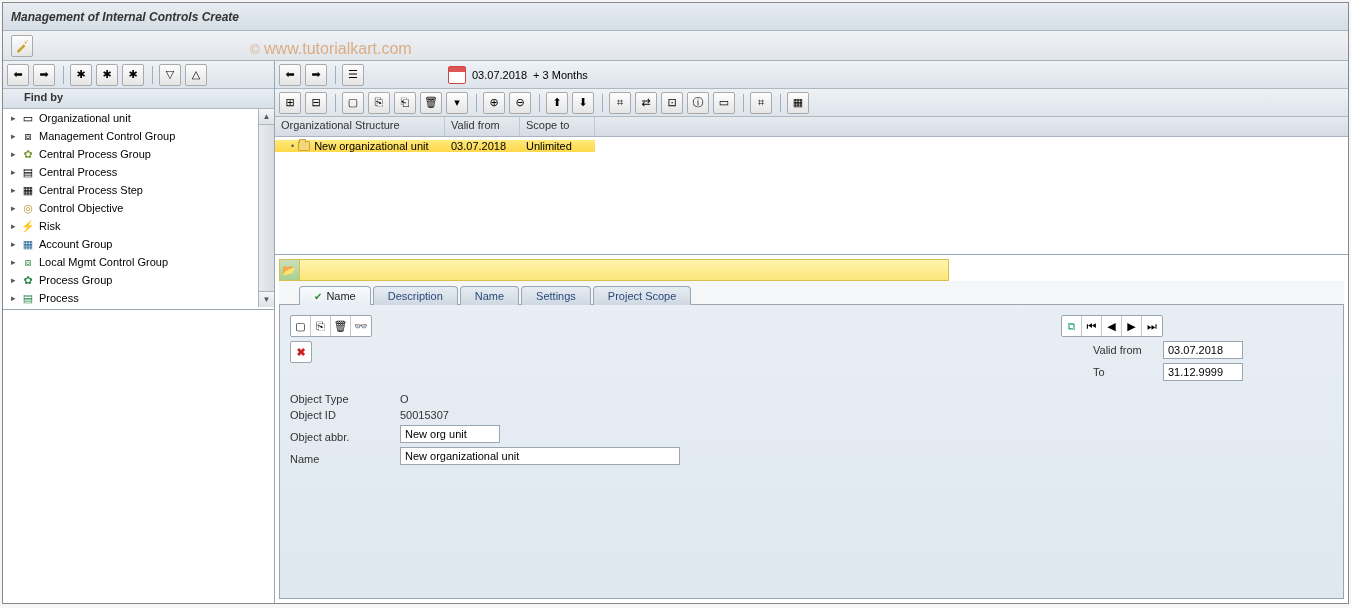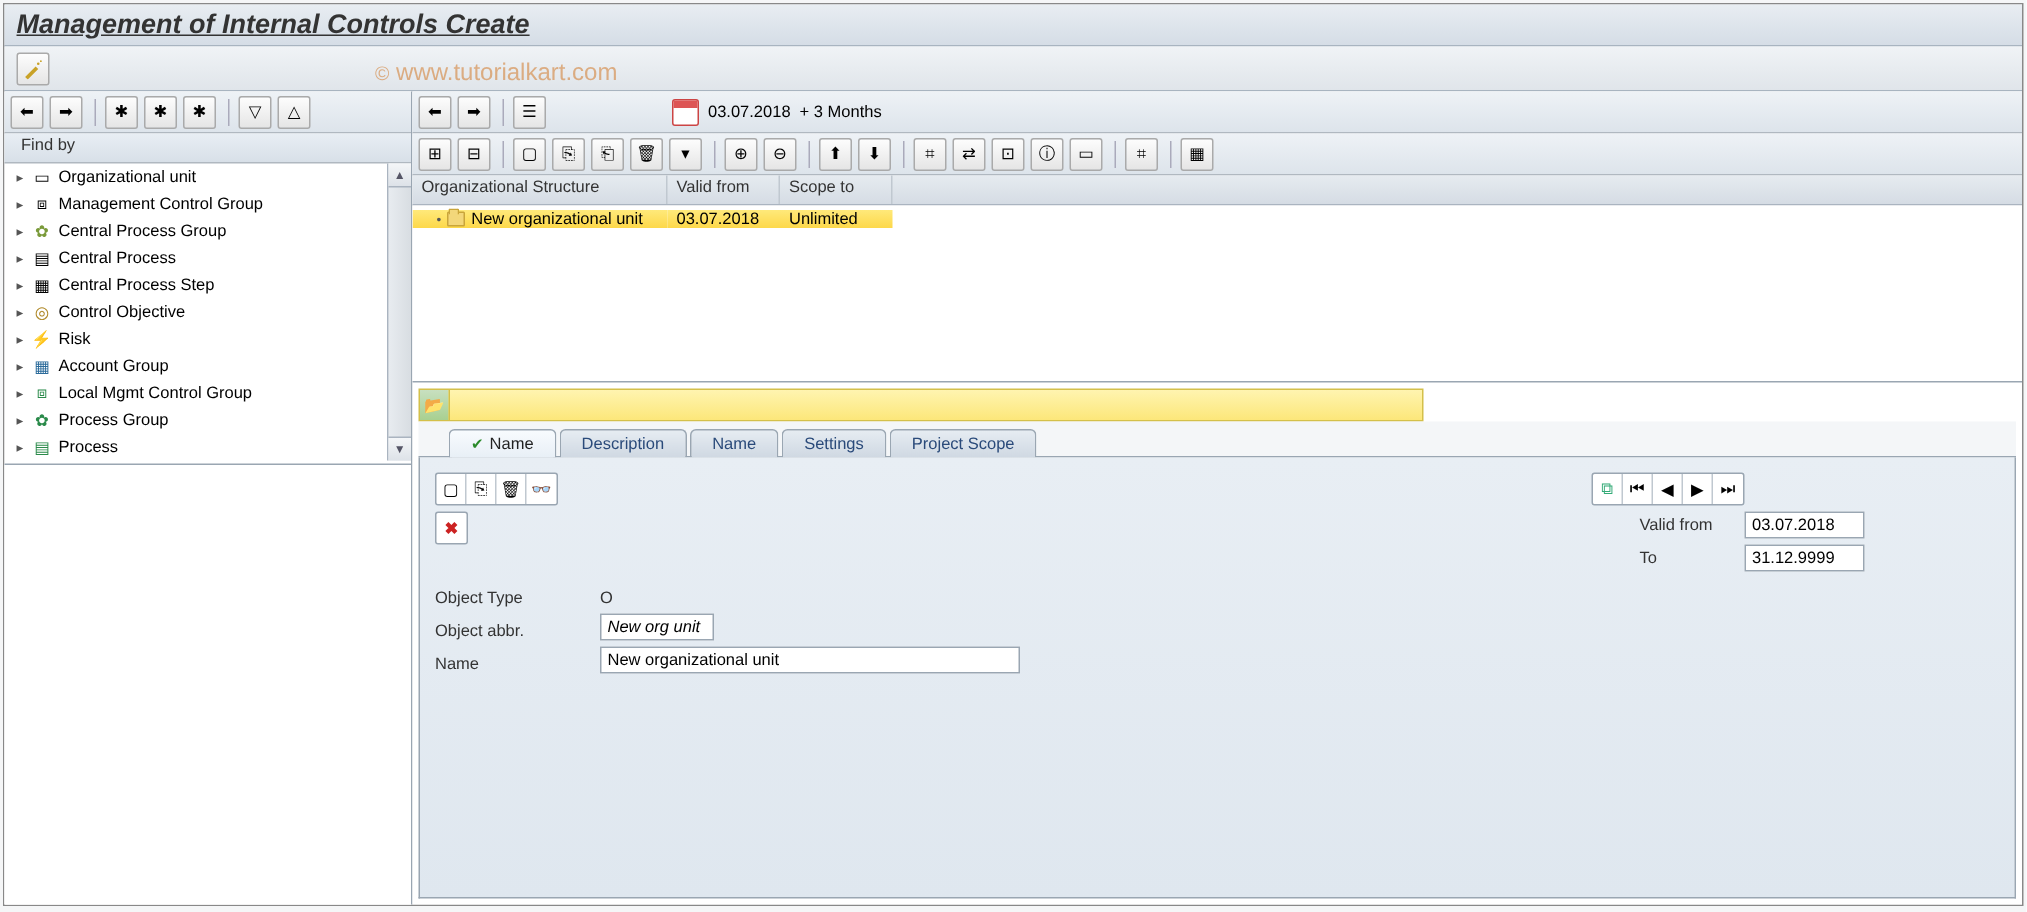--- a/index.html
+++ b/index.html
@@ -1,27 +1,27 @@
 <!DOCTYPE html>
 <html><head>
 <meta charset="utf-8">
 <style>
 * { box-sizing: border-box; margin: 0; padding: 0; }
 body { font-family: Arial, sans-serif; font-size: 11px; background: #f5f6f7; overflow: hidden; width: 1351px; height: 608px; position: relative; }
 .outer-frame { border: 1px solid #888; margin: 2px; height: 602px; background: #fff; }
 .title-bar { background: linear-gradient(to bottom, #e8edf2, #d5dde6); height: 28px; display: flex; align-items: center; padding: 0 8px; border-bottom: 1px solid #a8b4c0; }
-.title-text { font-weight: bold; font-style: italic; font-size: 18px; color: #333; text-decoration: underline; }
+.title-text { font-weight: bold; font-style: italic; font-size: 12px; color: #333; }
 .app-toolbar { background: linear-gradient(to bottom, #f0f3f6, #e0e5ea); height: 30px; display: flex; align-items: center; padding: 0 8px; border-bottom: 1px solid #a8b4c0; }
 .tool-btn { width: 22px; height: 22px; border: 1px solid #aaa; background: linear-gradient(to bottom,#fdfdfd,#e5e5e5); border-radius: 2px; margin-right: 2px; display: inline-flex; align-items: center; justify-content: center; cursor: pointer; }
 .watermark { position: absolute; left: 250px; top: 40px; font-size: 16px; color: rgba(210,120,40,0.55); z-index: 50; pointer-events: none; }
 .watermark .copy { font-size: 13px; }
 .main-split { display: flex; height: calc(100% - 58px); }
 .left-pane { width: 272px; border-right: 1px solid #9aa6b2; background: #fff; display: flex; flex-direction: column; }
 .left-toolbar { background: linear-gradient(to bottom,#eef2f6,#dde4eb); height: 28px; display:flex; align-items:center; padding: 0 4px; border-bottom:1px solid #b0b8c0; gap:2px;}
-.findby-header { background: linear-gradient(to bottom,#e8eef4,#d8e0e8); height: 20px; padding: 2px 11px; border-bottom:1px solid #b0b8c0; color:#333; }
+.findby-header { background: linear-gradient(to bottom,#e8eef4,#d8e0e8); height: 20px; padding: 2px 21px; border-bottom:1px solid #b0b8c0; color:#333;font-weight:bold; }
 .tree-row { display:flex; align-items:center; height:18px; padding-left:8px; cursor:pointer; white-space:nowrap; color:#000; }
 .tree-arrow { width:10px; color:#555; font-size:9px; }
 .tree-icon { width:14px; height:14px; display:inline-flex; align-items:center; justify-content:center; margin-right:4px; font-size:11px; }
 .left-lower { flex:1; border-top:1px solid #9aa6b2; margin-top:2px; background:#fff; }
 .right-pane { flex:1; background:#fff; display:flex; flex-direction:column; }
 .right-toolbar1 { background: linear-gradient(to bottom,#eef2f6,#dde4eb); height: 28px; display:flex; align-items:center; padding:0 4px; border-bottom:1px solid #b0b8c0; gap:2px; }
 .right-toolbar2 { background: linear-gradient(to bottom,#eef2f6,#dde4eb); height: 28px; display:flex; align-items:center; padding:0 4px; border-bottom:1px solid #b0b8c0; gap:2px; }
 .sep { width:1px; height:18px; background:#aab; margin:0 4px; }
 .date-display { display:flex; align-items:center; gap:6px; margin-left:8px; }
 .cal-icon { width:18px; height:18px; background:#fff; border:1px solid #c44; border-radius:2px; position:relative; }
@@ -259,22 +259,26 @@
             <input class="text-input" style="width: 80px;" value="31.12.9999">
           </div>
         </div>
 
         <div style="margin-top:30px;">
           <div class="form-row">
             <div class="form-label">Object Type</div>
             <div class="form-value">O</div>
           </div>
           <div class="form-row">
+            <div class="form-label">Object ID</div>
+            <div class="form-value">50015307</div>
+          </div>
+          <div class="form-row">
             <div class="form-label">Object abbr.</div>
-            <input class="text-input" style="width: 76px; font-style: italic;" value="New org unit">
+            <input class="text-input" style="width: 100px;" value="New org unit">
           </div>
           <div class="form-row">
             <div class="form-label">Name</div>
             <input class="text-input" style="width: 280px;" value="New organizational unit">
           </div>
         </div>
       </div>
     </div>
   </div>
 </div>

